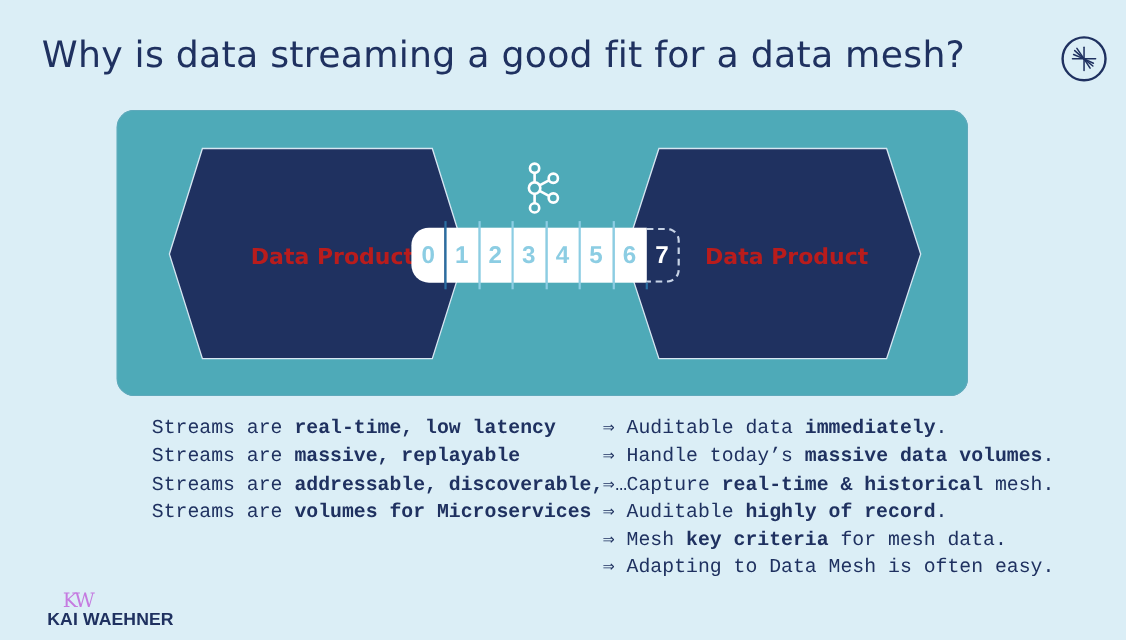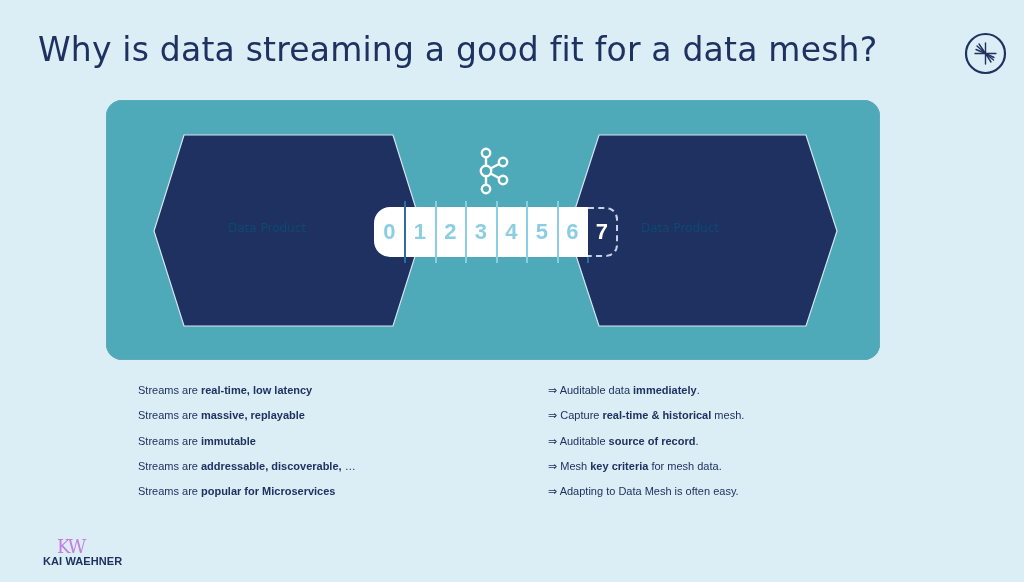--- a/index.html
+++ b/index.html
@@ -23,21 +23,21 @@
 
     .panel {
       position: absolute; left: 106px; top: 100px; width: 774px; height: 260px;
       background: #4eaab8; border-radius: 16px;
       box-shadow: 0 0 0 1px #5fa9bb inset;
     }
 
     .diagram-svg { position: absolute; left: 0; top: 0; width: 1024px; height: 582px; pointer-events: none; }
 
     .hex-label {
-      position: absolute; color: #0c4a6e; font-weight: 400; font-size: 12px;
+      position: absolute; color: #b91c1c; font-weight: 700; font-size: 20px;
       font-family: "DejaVu Sans", sans-serif;
       white-space: nowrap;
     }
 
     .tape {
       position: absolute; left: 374px; top: 207px; height: 50px; display: flex;
     }
     .tape-cap {
       width: 30px; height: 50px; background: #ffffff;
       border-radius: 16px 0 0 16px;
@@ -55,35 +55,35 @@
       border-radius: 0 12px 12px 0;
     }
     .divider {
       position: absolute; width: 2px; background: #8ccde3; top: 201px; height: 62px;
     }
     .divider.dark { background: #2a6fa3; }
 
     .kafka-icon { position: absolute; left: 477px; top: 146px; width: 36px; height: 50px; }
 
     .bullets {
-      position: absolute; top: 378px; font-size: 11px; line-height: 25.3px;
-      font-family: Liberation Sans, sans-serif; color: #1f3160;
+      position: absolute; top: 378px; font-size: 18px; line-height: 25.3px;
+      font-family: Liberation Mono, monospace; color: #1f3160;
     }
     .bullets.left { left: 138px; }
     .bullets.right { left: 548px; }
     .bullets .row { white-space: nowrap; }
     .bullets b { font-weight: 700; }
 
     .footer-logo { position: absolute; left: 24px; top: 536px; width: 70px; height: 32px; margin-left: 19px; }
     .footer-logo .kw {
       position: absolute; left: 14px; top: 0; font-size: 18px; color: #c57be0;
       font-family: "DejaVu Serif", serif; letter-spacing: -2px; font-weight: 400;
     }
     .footer-logo .name {
-      position: absolute; left: 0; top: 19px; font-size: 11px; font-weight: 700;
+      position: absolute; left: 0; top: 19px; font-size: 16px; font-weight: 700;
       color: #1f3160; letter-spacing: 0.1px; white-space: nowrap;
       font-family: "Liberation Sans", sans-serif;
     }
     .footer-text {
       position: absolute; left: 113px; top: 564px; font-size: 12.5px; color: #7f8a9a;
       font-family: "DejaVu Sans", sans-serif; white-space: nowrap;
     }
   </style>
 </head>
 <body>
@@ -162,29 +162,29 @@
   <div class="divider" style="left:435px;"></div>
   <div class="divider" style="left:465px;"></div>
   <div class="divider" style="left:496px;"></div>
   <div class="divider" style="left:526px;"></div>
   <div class="divider" style="left:557px;"></div>
   <div class="divider dark" style="left:587px; top:257px; height:6px;"></div>
 
   <div class="bullets left">
     <div class="row"><span>Streams are </span><b>real-time, low latency</b><span></span></div>
     <div class="row"><span>Streams are </span><b>massive, replayable</b><span></span></div>
-    <div class="row"><span>Streams are </span><b>immutable</b><span></span></div>
     <div class="row"><span>Streams are </span><b>addressable, discoverable,</b><span> …</span></div>
-    <div class="row"><span>Streams are </span><b>popular for Microservices</b><span></span></div>
+    <div class="row"><span>Streams are </span><b>volumes for Microservices</b><span></span></div>
   </div>
 
   <div class="bullets right">
     <div class="row"><span>⇒ Auditable data </span><b>immediately</b><span>.</span></div>
+    <div class="row"><span>⇒ Handle today’s </span><b>massive data volumes</b><span>.</span></div>
     <div class="row"><span>⇒ Capture </span><b>real-time &amp; historical</b><span> mesh.</span></div>
-    <div class="row"><span>⇒ Auditable </span><b>source of record</b><span>.</span></div>
+    <div class="row"><span>⇒ Auditable </span><b>highly of record</b><span>.</span></div>
     <div class="row"><span>⇒ Mesh </span><b>key criteria</b><span> for mesh data.</span></div>
     <div class="row"><span>⇒ Adapting to Data Mesh is often easy.</span><b></b><span></span></div>
   </div>
 
   <div class="footer-logo">
     <span class="kw">KW</span>
     <span class="name">KAI WAEHNER</span>
   </div>
 
 </div>

